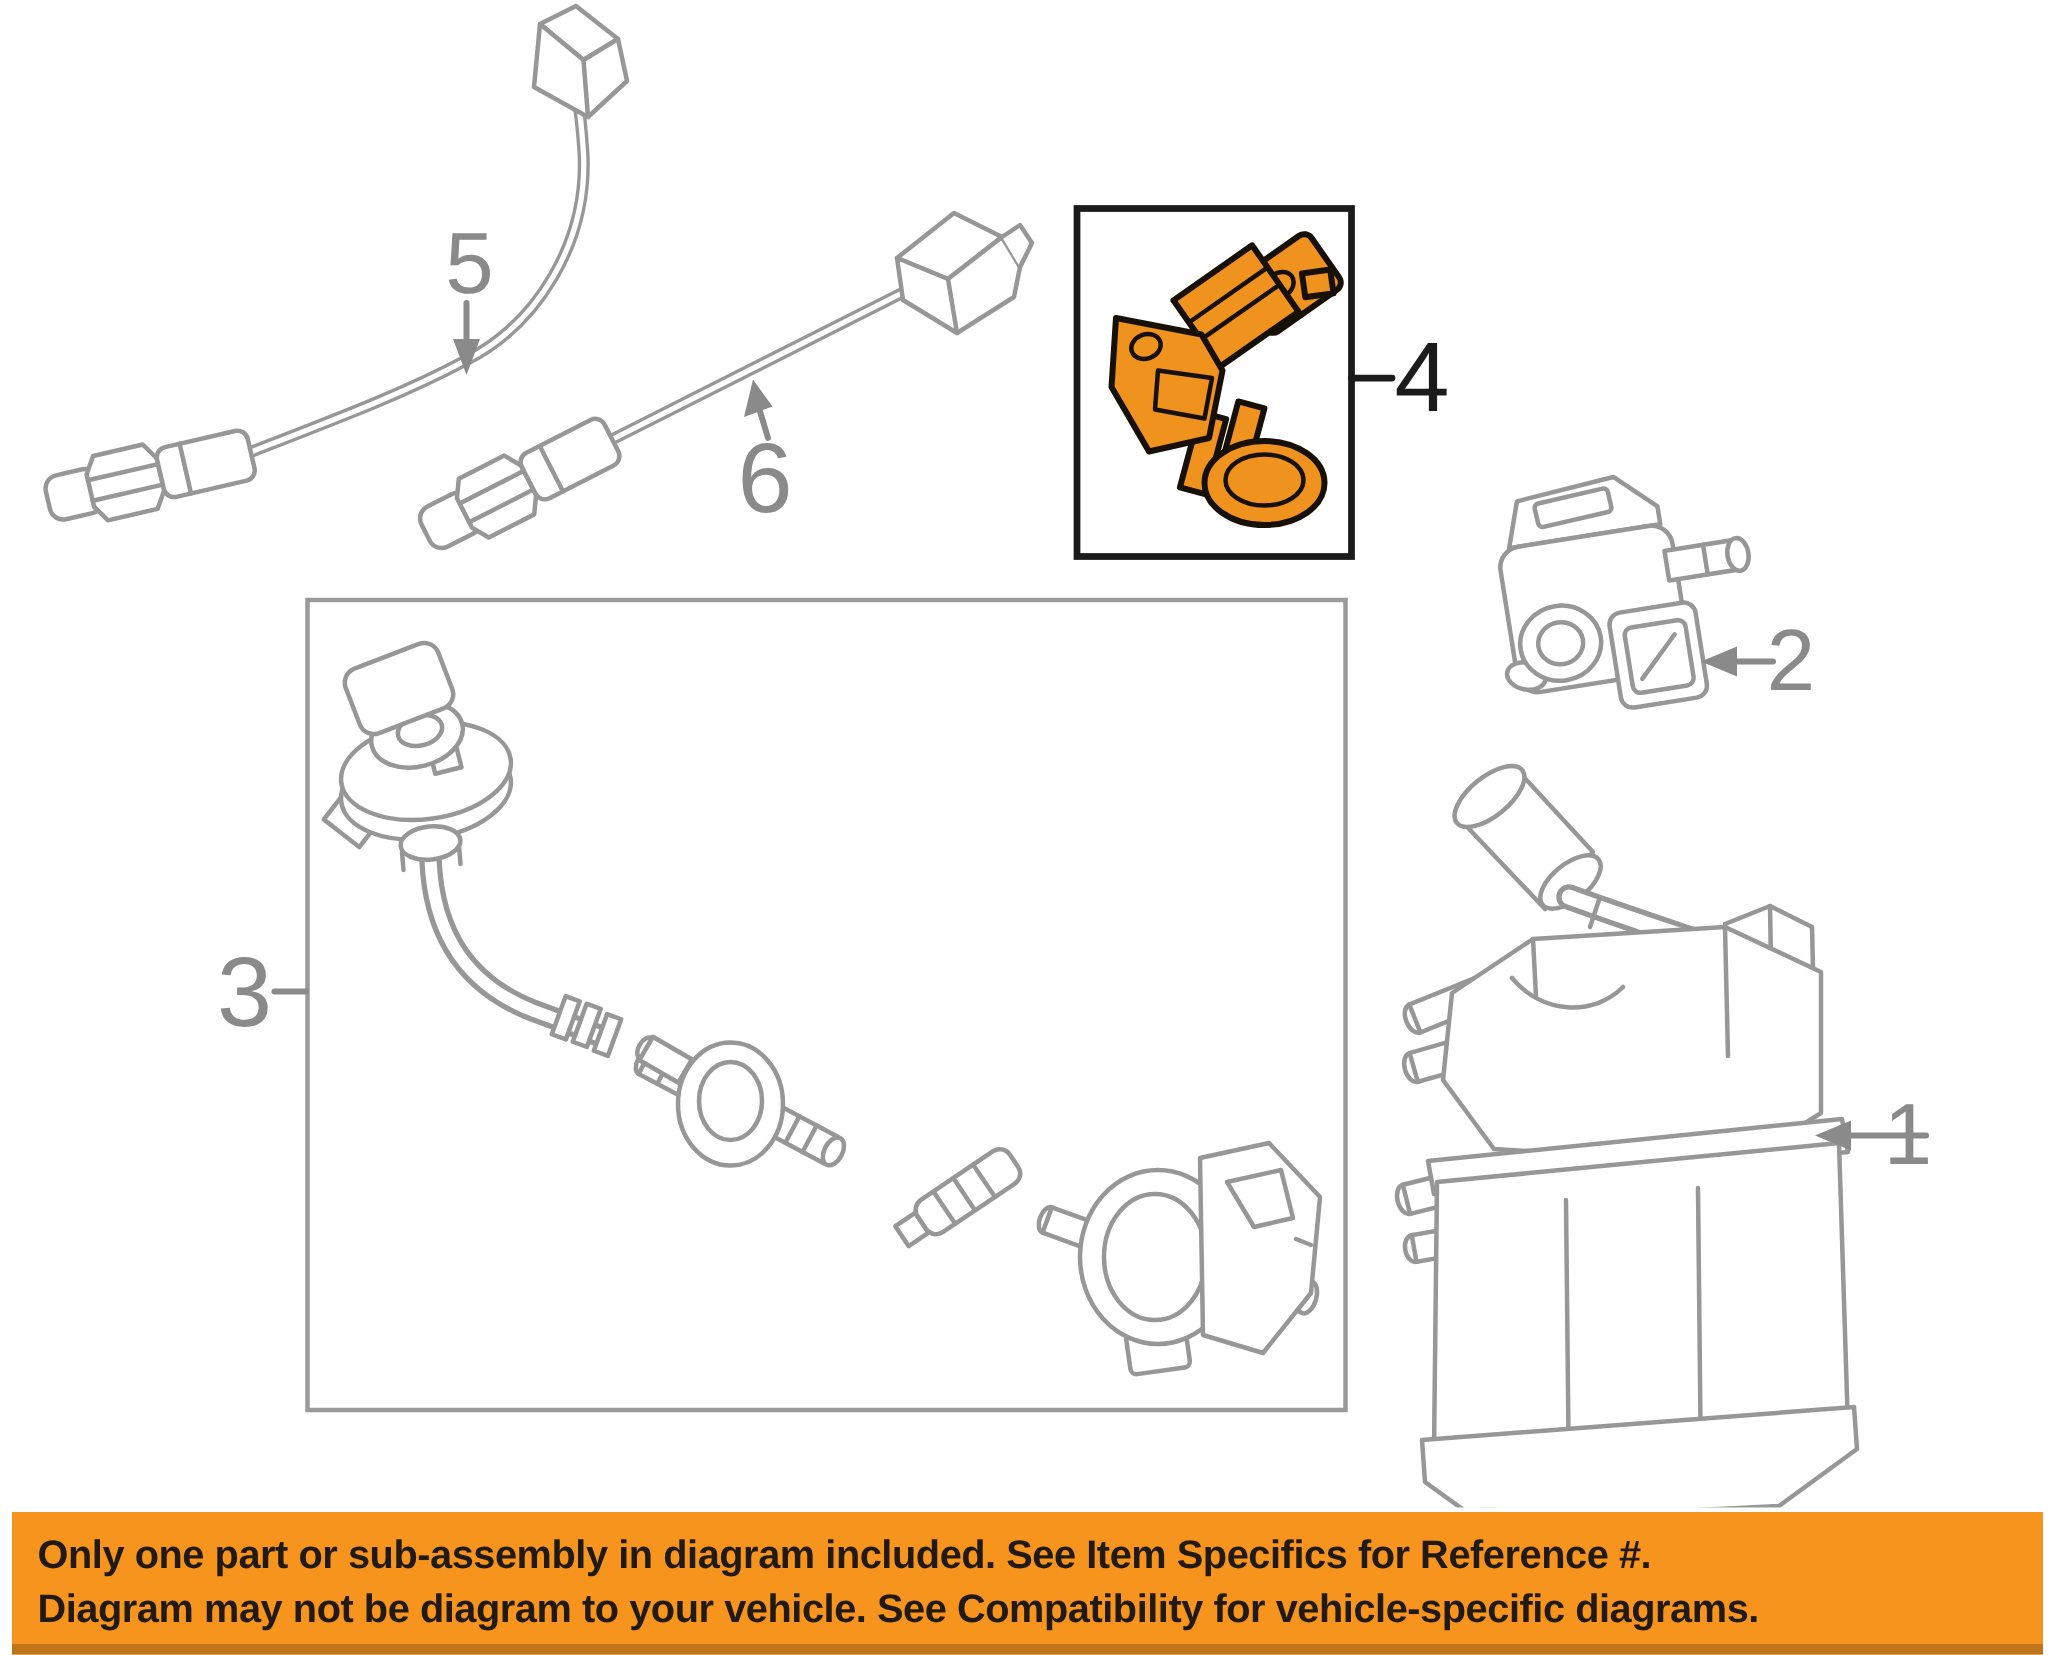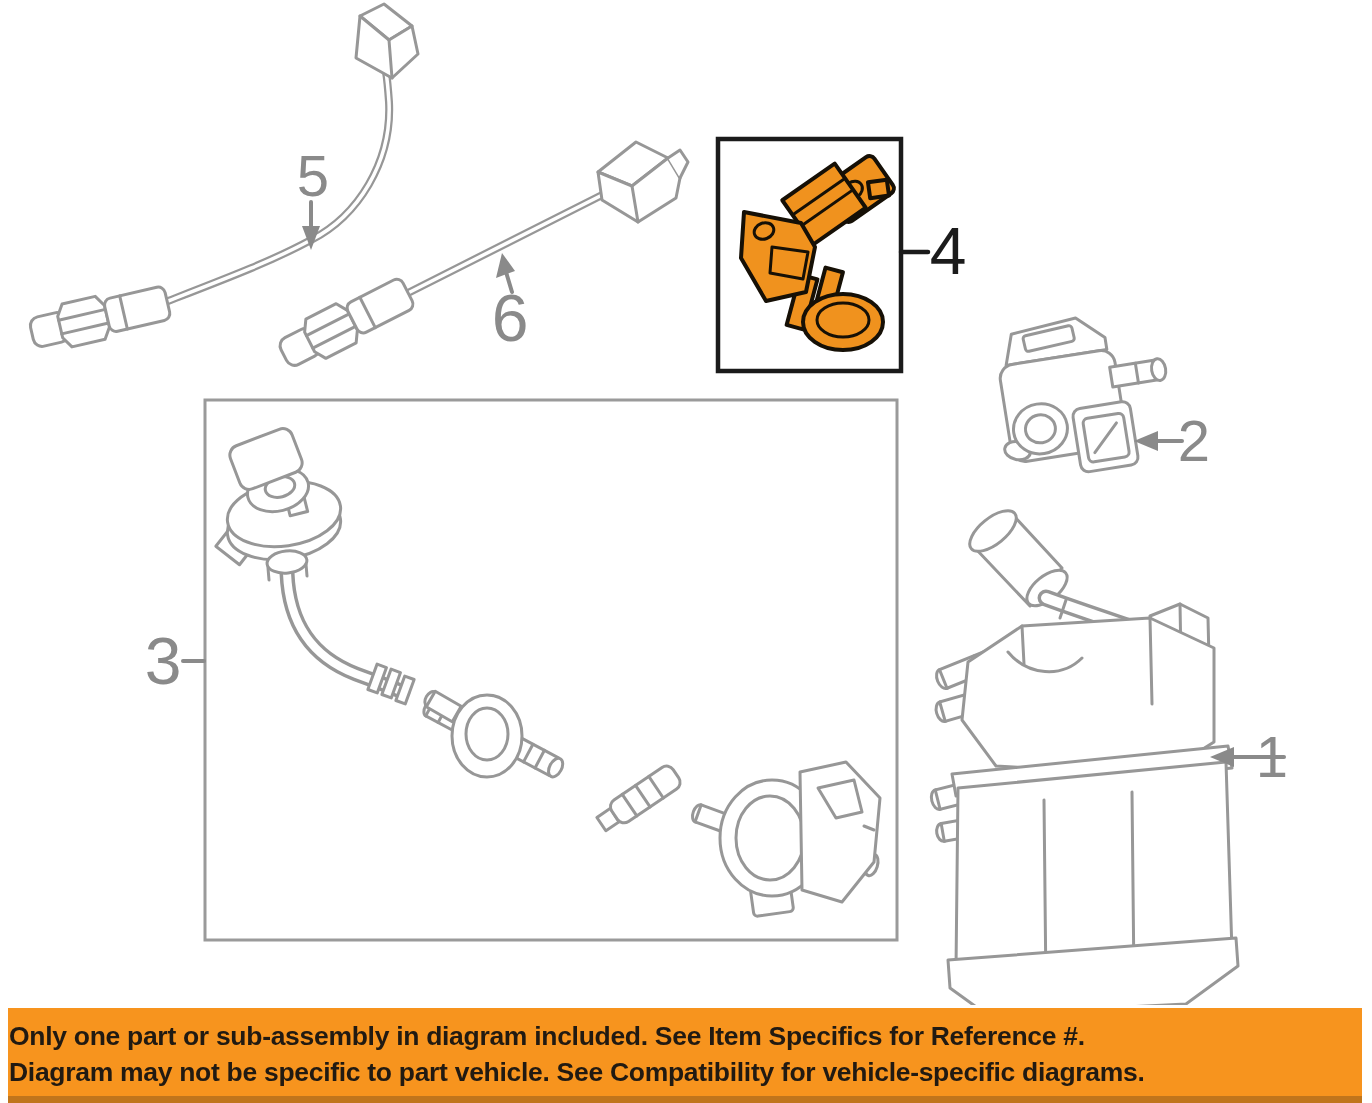--- a/index.html
+++ b/index.html
@@ -35,21 +35,21 @@
   .part-label{
     position:absolute;transform:translate(-50%,-50%);
     color:var(--label);font-size:58px;line-height:1;user-select:none;
   }
   .part-label.lg{font-size:66px;}
   .part-label.hl-label{color:var(--label-hl);}
   
   .banner{
     position:absolute;left:8px;top:1008px;width:1354px;height:95px;box-sizing:border-box;
     background:var(--banner-bg);border-bottom:7px solid var(--banner-border);
-    padding:10px 0 0 1px;color:var(--banner-text);
+    padding:10px 0 0 17px;color:var(--banner-text);
     font-weight:bold;font-size:26.5px;line-height:36px;letter-spacing:-0.3px;white-space:nowrap;
   }
 </style>
 </head>
 <body>
 
 <div class="stage">
 
   <svg class="art" width="1372" height="1005" viewBox="0 0 1372 1005">
 
@@ -270,16 +270,16 @@
 
   <div class="part-label" style="left:1272px;top:757px;">1</div>
   <div class="part-label" style="left:1194px;top:441px;">2</div>
   <div class="part-label lg" style="left:163px;top:661px;">3</div>
   <div class="part-label lg hl-label" style="left:948px;top:251px;">4</div>
   <div class="part-label" style="left:313px;top:176px;">5</div>
   <div class="part-label lg" style="left:510px;top:318px;">6</div>
 
   <div class="banner">
     <div>Only one part or sub-assembly in diagram included. See Item Specifics for Reference #.</div>
-    <div>Diagram may not be specific to part vehicle. See Compatibility for vehicle-specific diagrams.</div>
+    <div>Diagram may not be diagram to your vehicle. See Compatibility for vehicle-specific diagrams.</div>
   </div>
 
 </div>
 
 </body></html>

